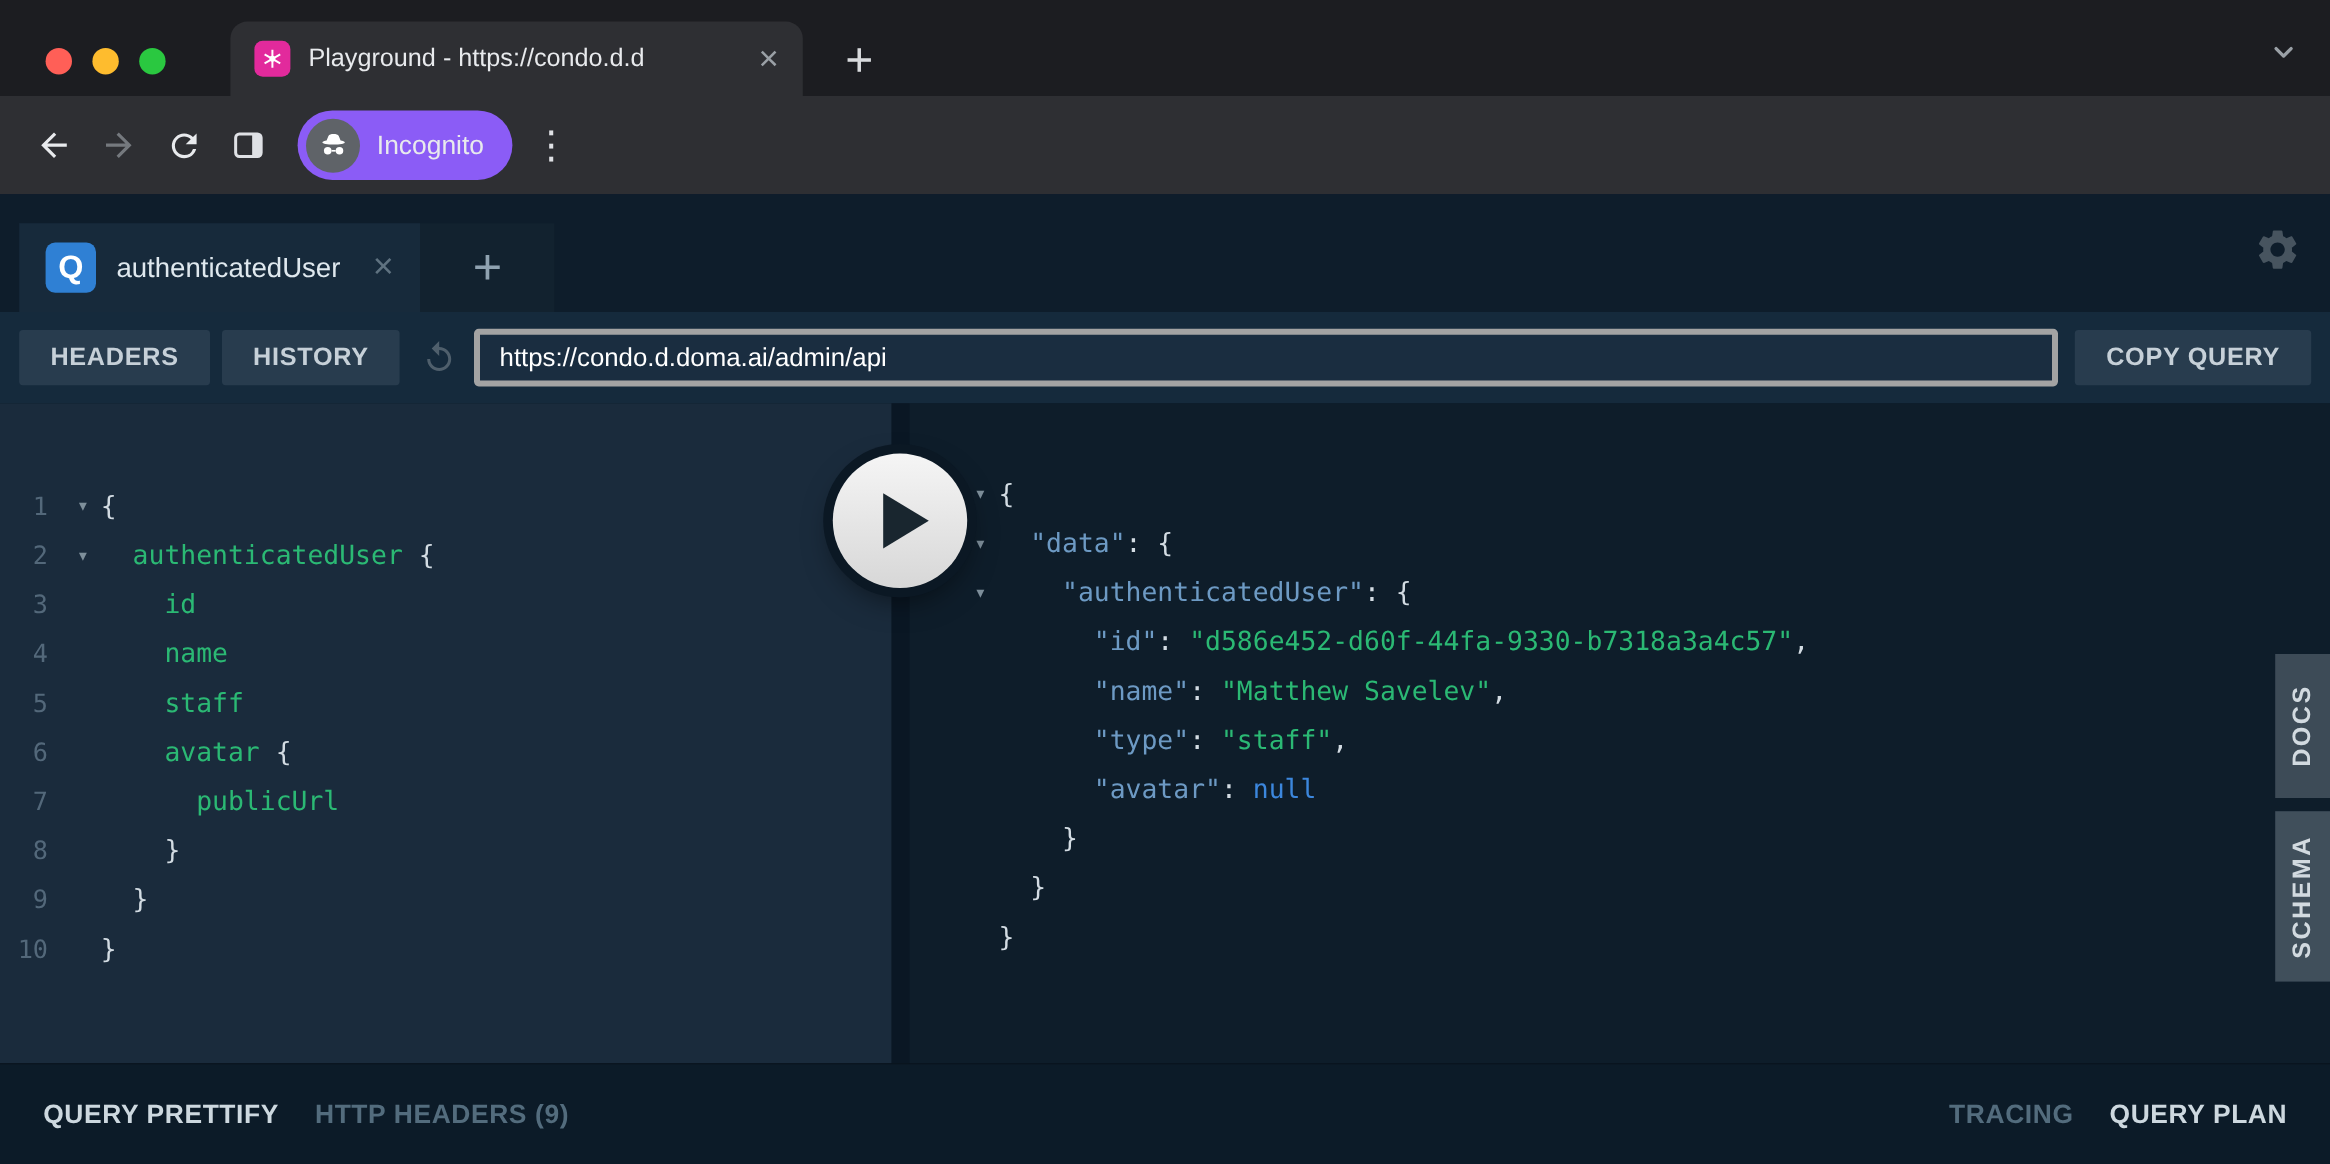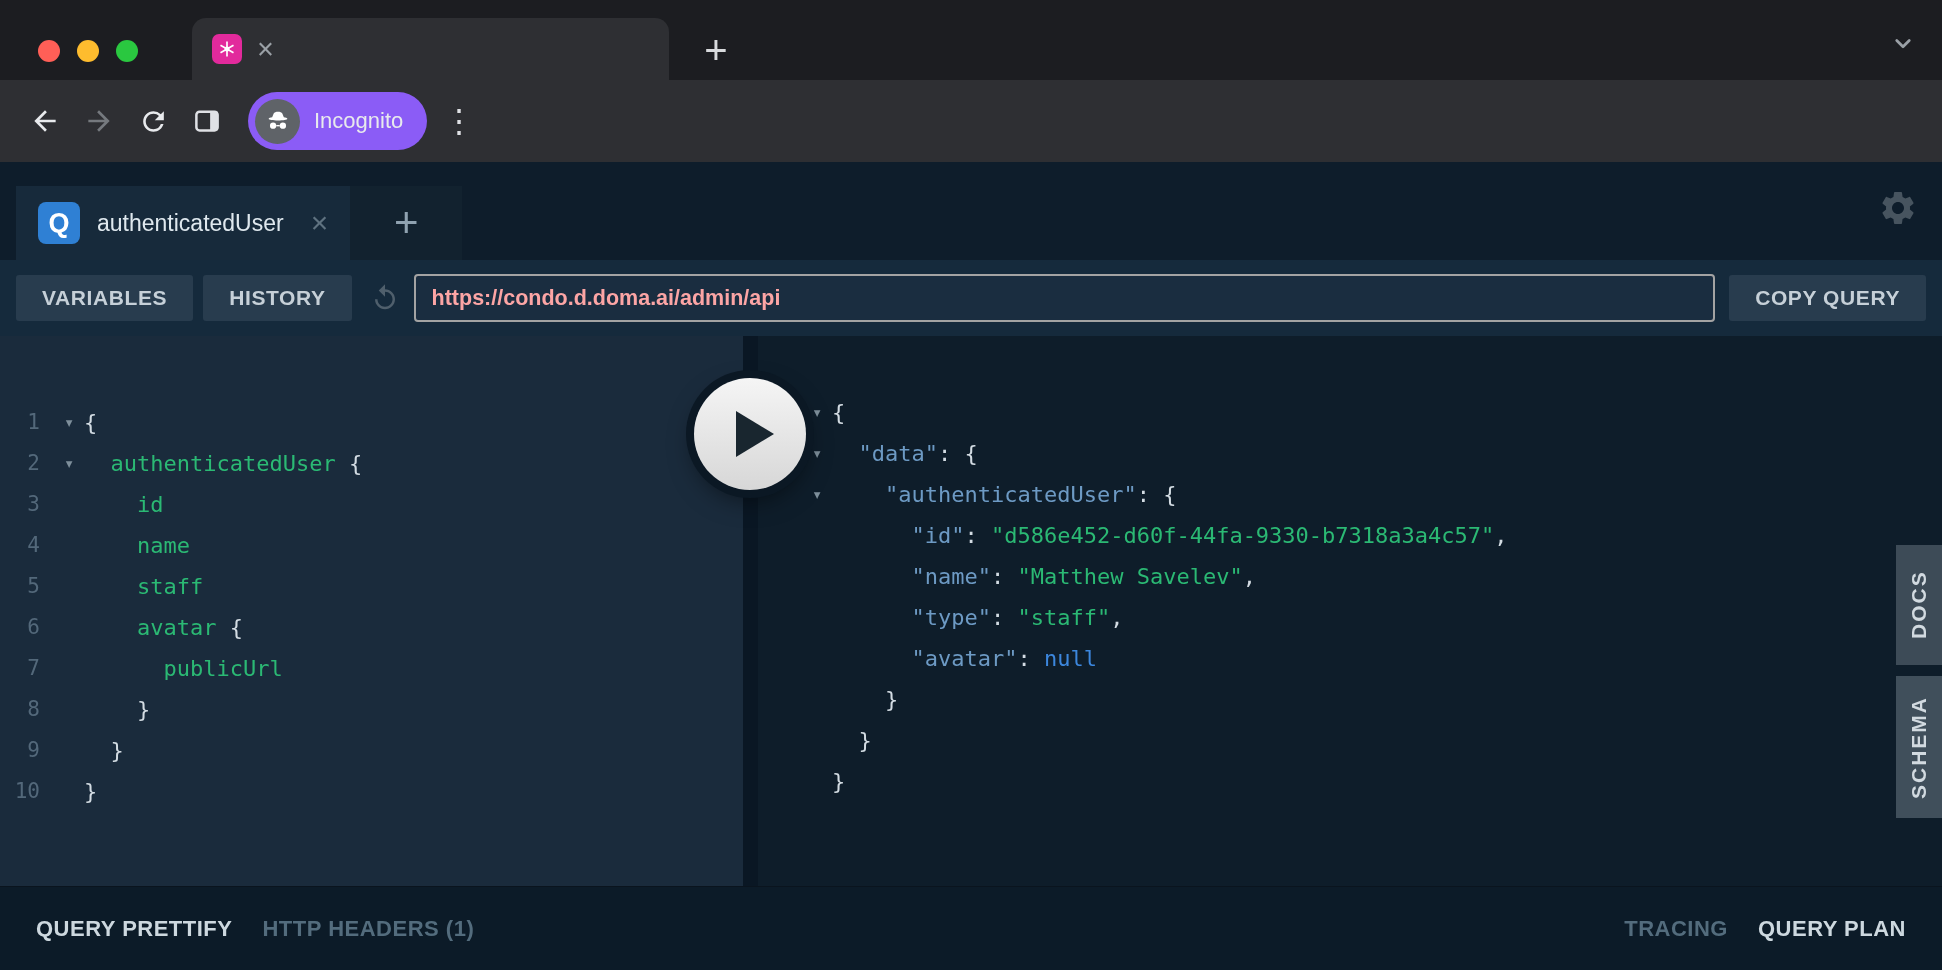--- a/index.html
+++ b/index.html
@@ -50,22 +50,22 @@
                justify-content:center; color:#8fa2b0; font-size:42px; font-weight:300; cursor:pointer; }
   .pg-gear { position:absolute; right:22px; top:24px; width:44px; height:44px; display:flex;
              align-items:center; justify-content:center; cursor:pointer; }
 
   .pg-toolbar { height:76px; background:#152a3c; display:flex; align-items:center; padding:0 16px; }
   .tb-btn { height:46px; background:#283c4e; color:#c6d0d8; font-size:21px; font-weight:700;
             letter-spacing:.6px; display:flex; align-items:center; padding:0 26px; border-radius:3px;
             border:none; cursor:pointer; font-family:"Liberation Sans",sans-serif; }
   .tb-btn + .tb-btn { margin-left:10px; }
   .tb-history-icon { margin:0 14px 0 18px; display:flex; }
-  .tb-endpoint { flex:1; height:48px; background:#1a2d40; border:2px solid #a3a3a3; border-radius:4px;
-                 color:#fca5a5; font-size:21.5px; padding:0 16px; font-family:"Liberation Sans",sans-serif; outline:none;font-weight:bold; }
+  .tb-endpoint { flex:1; height:48px; background:#1a2d40; border:5px solid #a3a3a3; border-radius:4px;
+                 color:#ffffff; font-size:21.5px; padding:0 16px; font-family:"Liberation Sans",sans-serif; outline:none; }
   .tb-copy { margin-left:14px; }
 
   .pg-main { flex:1; display:flex; position:relative; overflow:hidden; }
   .pg-editor { width:743px; flex:none; background:#1a2b3c; padding-top:66px;
                font-family:"DejaVu Sans Mono", monospace; font-size:22px; line-height:41px; }
   .pg-divider { width:15px; flex:none; background:#0a1724; }
   .pg-result { flex:1; background:#0e1d2a; padding-top:56px; padding-left:44px;
                font-family:"DejaVu Sans Mono", monospace; font-size:22px; line-height:41px; }
 
   .code-line { display:flex; white-space:pre; }
@@ -113,20 +113,21 @@
       <div class="favicon" style="background:#e22a9c;">
         <svg width="20" height="20" viewBox="0 0 24 24">
           <g stroke="#ffffff" stroke-width="2">
             <line x1="12" y1="3" x2="12" y2="21"></line>
             <line x1="4.2" y1="7.5" x2="19.8" y2="16.5"></line>
             <line x1="4.2" y1="16.5" x2="19.8" y2="7.5"></line>
           </g>
           <circle cx="12" cy="12" r="3" fill="#ffffff"></circle>
         </svg>
       </div>
+      <span class="btab-title">Playground - https://condo.d.d</span>
       <span class="btab-close">×</span>
     </div>
 
     <div class="newtab-btn">+</div>
 
     <div class="strip-chevron">
       <svg width="30" height="30" viewBox="0 0 24 24" fill="none" stroke="#9aa0a6" stroke-width="2.2" stroke-linecap="round" stroke-linejoin="round">
         <path d="M7 10l5 5 5-5"></path>
       </svg>
     </div>
@@ -182,21 +183,21 @@
       </div>
       <div class="pg-newtab">+</div>
       <div class="pg-gear">
         <svg width="40" height="40" viewBox="0 0 24 24" fill="#47545f">
             <path d="M19.14 12.94c.04-.3.06-.61.06-.94 0-.32-.02-.64-.07-.94l2.03-1.58c.18-.14.23-.41.12-.61l-1.92-3.32c-.12-.22-.37-.29-.59-.22l-2.39.96c-.5-.38-1.03-.7-1.62-.94l-.36-2.54c-.04-.24-.24-.41-.48-.41h-3.84c-.24 0-.43.17-.47.41l-.36 2.54c-.59.24-1.13.57-1.62.94l-2.39-.96c-.22-.08-.47 0-.59.22L2.74 8.87c-.12.21-.08.47.12.61l2.03 1.58c-.05.3-.09.63-.09.94s.02.64.07.94l-2.03 1.58c-.18.14-.23.41-.12.61l1.92 3.32c.12.22.37.29.59.22l2.39-.96c.5.38 1.03.7 1.62.94l.36 2.54c.05.24.24.41.48.41h3.84c.24 0 .44-.17.47-.41l.36-2.54c.59-.24 1.13-.56 1.62-.94l2.39.96c.22.08.47 0 .59-.22l1.92-3.32c.12-.22.07-.47-.12-.61l-2.01-1.58zM12 15.6c-1.98 0-3.6-1.62-3.6-3.6s1.62-3.6 3.6-3.6 3.6 1.62 3.6 3.6-1.62 3.6-3.6 3.6z"></path>
           </svg>
       </div>
     </div>
 
     <div class="pg-toolbar">
-      <button class="tb-btn">VARIABLES</button>
+      <button class="tb-btn">HEADERS</button>
       <button class="tb-btn">HISTORY</button>
       <span class="tb-history-icon">
         <svg width="30" height="30" viewBox="0 0 24 24" fill="#4f5f6c">
             <path d="M12 5V1L7 6l5 5V7c3.3 0 6 2.7 6 6s-2.7 6-6 6-6-2.7-6-6H4c0 4.4 3.6 8 8 8s8-3.6 8-8-3.6-8-8-8z"></path>
           </svg>
       </span>
       <input class="tb-endpoint" readonly="" value="https://condo.d.doma.ai/admin/api" style="">
       <button class="tb-btn tb-copy">COPY QUERY</button>
     </div>
 
@@ -230,20 +231,20 @@
       <button class="play">
         <span class="play-tri"></span>
       </button>
 
       <div class="side-tab side-docs">DOCS</div>
       <div class="side-tab side-schema">SCHEMA</div>
     </div>
 
     <div class="pg-bottombar">
       <span class="bb-strong">QUERY PRETTIFY</span>
-      <span class="bb-dim">HTTP HEADERS (1)</span>
+      <span class="bb-dim">HTTP HEADERS (9)</span>
       <span class="bb-spacer"></span>
       <span class="bb-dim">TRACING</span>
       <span class="bb-strong">QUERY PLAN</span>
     </div>
   </div>
 
 </div>
 
 </body></html>

